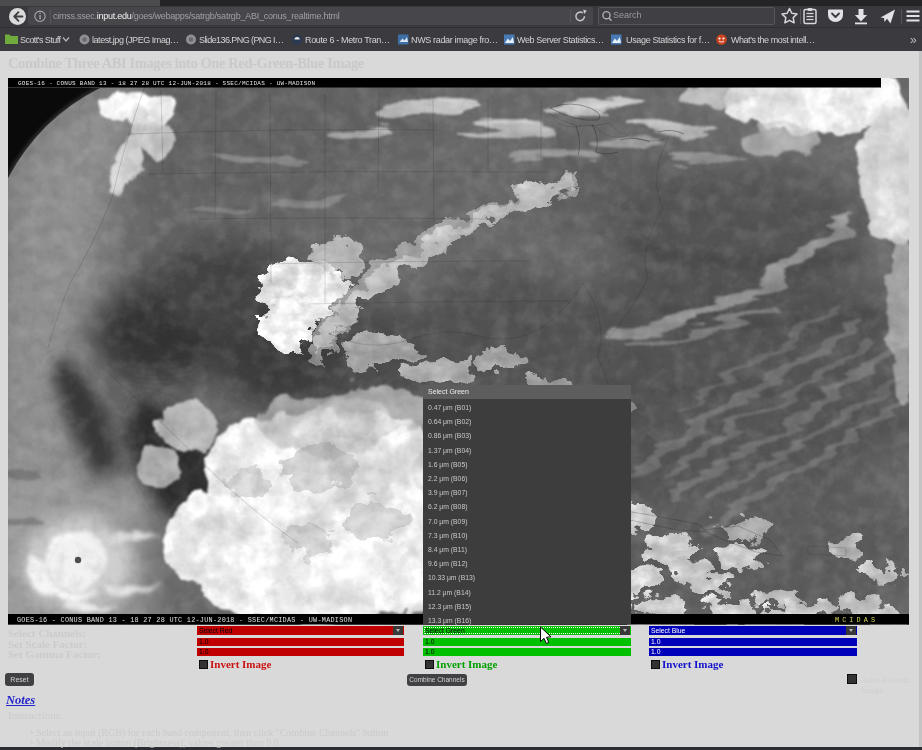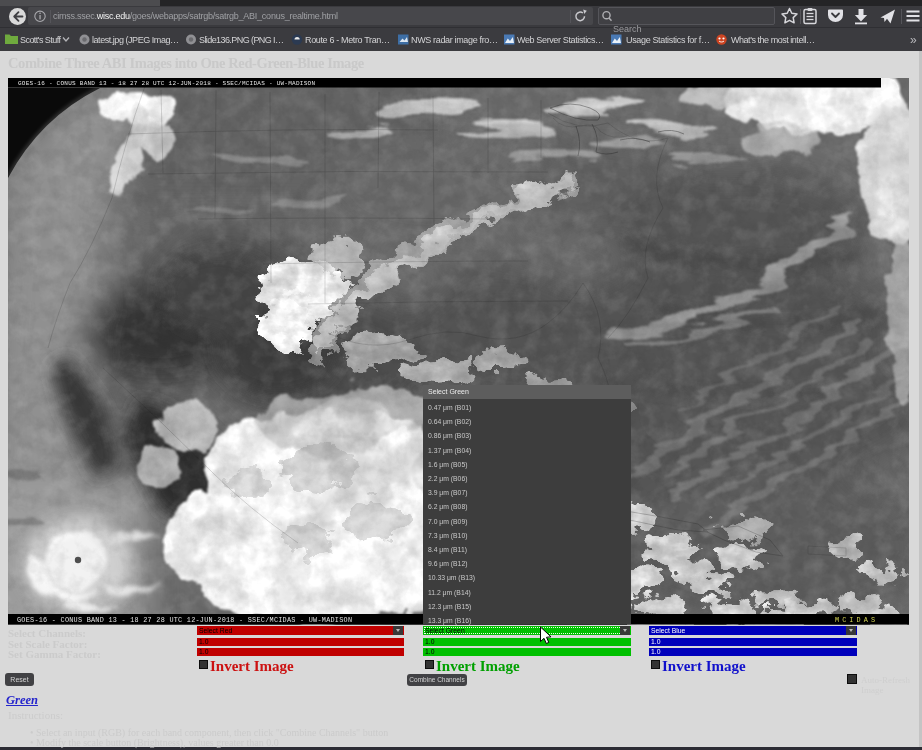--- a/index.html
+++ b/index.html
@@ -6,51 +6,51 @@
 body{width:922px;height:750px;overflow:hidden;background:#d9d9d9;font-family:"Liberation Sans",sans-serif;position:relative;}
 #tabstrip{position:absolute;left:0;top:0;width:922px;height:6px;background:#242426;}
 #activetab{position:absolute;left:0;top:0;width:160px;height:6px;background:#4c4c4f;}
 #navbar{position:absolute;left:0;top:6px;width:922px;height:21px;background:#3a3a3e;}
 #bmbar{position:absolute;left:0;top:27px;width:922px;height:24px;background:#3b3b3f;border-top:1px solid #2f2f33;box-sizing:border-box;}
 #backbtn{position:absolute;left:9px;top:8px;width:17px;height:17px;border-radius:50%;background:#dadada;}
 #urlbar{position:absolute;left:28px;top:7px;width:565px;height:18px;background:#47474b;border-radius:2px;}
 #searchbar{position:absolute;left:598px;top:7px;width:177px;height:18px;background:#404044;border-radius:2px;border:1px solid #55555a;box-sizing:border-box;}
 .urltxt{position:absolute;left:53px;top:7px;height:18px;line-height:18px;font-size:9px;color:#9fa0a4;white-space:nowrap;letter-spacing:-0.25px;}
 .urltxt b{color:#f2f2f2;font-weight:normal;}
-#searchtxt{position:absolute;left:613px;top:20px;height:18px;line-height:18px;font-size:9px;color:#9a9a9e;}
+#searchtxt{position:absolute;left:613px;top:6px;height:18px;line-height:18px;font-size:9px;color:#9a9a9e;}
 #pagebg{position:absolute;left:0;top:51px;width:922px;height:699px;background:#d9d9d9;}
 #heading{position:absolute;left:8px;top:55px;font-family:"Liberation Serif",serif;font-weight:bold;font-size:14.5px;color:#c9c9c9;letter-spacing:-0.4px;}
 #satimg{position:absolute;left:8px;top:78px;width:901px;height:547px;}
 #scrollbar{position:absolute;left:919px;top:51px;width:3px;height:696px;background:#c4c4c4;}
 
 .ctl{position:absolute;box-sizing:border-box;}
 .sel{height:9px;font-size:6.8px;color:#000;line-height:9px;padding-left:2px;}
 .selarrow{position:absolute;top:0;width:10px;height:9px;background:#383838;}
 .selarrow:after{content:"";position:absolute;left:2.5px;top:3px;border-left:2.5px solid transparent;border-right:2.5px solid transparent;border-top:3.5px solid #b9b9b9;}
 .inp{height:8.5px;font-size:6.8px;color:#000;line-height:8.5px;padding-left:2px;}
-.invlbl{font-family:"Liberation Serif",serif;font-weight:bold;font-size:15px;}
+.invlbl{font-family:"Liberation Serif",serif;font-weight:bold;font-size:11px;}
 .cb{position:absolute;width:9px;height:9px;background:#333;border:1px solid #0d0d0d;box-sizing:border-box;}
 .btn{position:absolute;background:#414144;border-radius:3px;color:#d4d4d4;font-size:7px;text-align:center;}
 .faint{position:absolute;color:#cbcbcb;font-family:"Liberation Serif",serif;}
 #notes{position:absolute;left:6px;top:693px;font-family:"Liberation Serif",serif;font-weight:bold;font-style:italic;font-size:12.5px;color:#2525cc;text-decoration:underline;}
 
 #dd{position:absolute;left:423px;top:385px;width:208px;height:239px;background:#3d3d3d;z-index:5;}
 #ddhead{position:absolute;left:0;top:0;width:208px;height:14px;background:#5d5d5d;color:#ececec;font-size:7px;line-height:14px;padding-left:5px;box-sizing:border-box;}
 .dditem{position:absolute;left:5px;width:200px;height:14px;color:#c9c9c9;font-size:6.8px;line-height:14px;}
 </style>
 </head>
 <body>
 <div id="pagebg"></div>
 <div id="tabstrip"></div>
 <div id="activetab"></div>
 <div id="navbar"></div>
 <div id="bmbar"></div>
 <div id="backbtn"></div>
 <div id="urlbar"></div>
-<div class="urltxt">cimss.ssec.<b>wisc.edu</b>/goes/webapps/satrgb/satrgb_ABI_conus_realtime.html</div>
+<div class="urltxt">cimss.ssec.<b>input.edu</b>/goes/webapps/satrgb/satrgb_ABI_conus_realtime.html</div>
 <div id="searchbar"></div>
 <div id="searchtxt">Search</div>
 <svg id="chromeicons" style="position:absolute;left:0;top:0;" width="922" height="51" viewBox="0 0 922 51">
 
 <path d="M18.5,12.2 L14.2,16.5 L18.5,20.8 M14.4,16.5 L22.5,16.5" stroke="#3f3f43" stroke-width="1.8" fill="none" stroke-linecap="round" stroke-linejoin="round"></path>
 
 <circle cx="40" cy="16.3" r="5.2" fill="none" stroke="#a8a8ac" stroke-width="1.1"></circle>
 <rect x="39.4" y="15" width="1.3" height="4.4" fill="#a8a8ac"></rect>
 <rect x="39.4" y="12.6" width="1.3" height="1.4" fill="#a8a8ac"></rect>
 <line x1="50.5" y1="10" x2="50.5" y2="23" stroke="#55555a" stroke-width="1"></line>
@@ -372,21 +372,21 @@
 <div class="ctl sel" style="left:649px;top:625.5px;width:208px;background:#0000bb;color:#fff;">Select Blue<span class="selarrow" style="left:197px;"></span></div>
 <div class="ctl inp" style="left:649px;top:637.5px;width:208px;background:#0000bb;color:#fff;">1.0</div>
 <div class="ctl inp" style="left:649px;top:647.5px;width:208px;background:#0000bb;color:#fff;">1.0</div>
 <span class="cb" style="left:651px;top:660px;"></span>
 <div class="ctl invlbl" style="left:662px;top:658px;color:#1111cc;">Invert Image</div>
 
 <div class="btn" style="left:5px;top:673px;width:29px;height:13px;line-height:13px;">Reset</div>
 <div class="btn" style="left:407px;top:674px;width:60px;height:12px;line-height:12px;font-size:6.5px;">Combine Channels</div>
 <span class="cb" style="left:847px;top:674px;width:10px;height:10px;"></span>
 <div class="faint" style="left:861px;top:675px;font-size:9px;color:#cfcfcf;">Auto-Refresh Image</div>
-<div id="notes">Green</div>
+<div id="notes">Notes</div>
 <div class="faint" style="left:8px;top:709px;font-size:11px;color:#cccccc;">Instructions:</div>
 <div class="faint" style="left:30px;top:727px;font-size:10px;">• Select an input (RGB) for each band component, then click "Combine Channels" button</div>
 <div class="faint" style="left:30px;top:737px;font-size:10px;">• Modify the scale button (Brightness), values greater than 0.0</div>
 </div>
 
 <div id="dd">
 <div id="ddhead">Select Green</div>
 <div class="dditem" style="top:16px;">0.47 μm (B01)</div>
 <div class="dditem" style="top:30.2px;">0.64 μm (B02)</div>
 <div class="dditem" style="top:44.4px;">0.86 μm (B03)</div>

